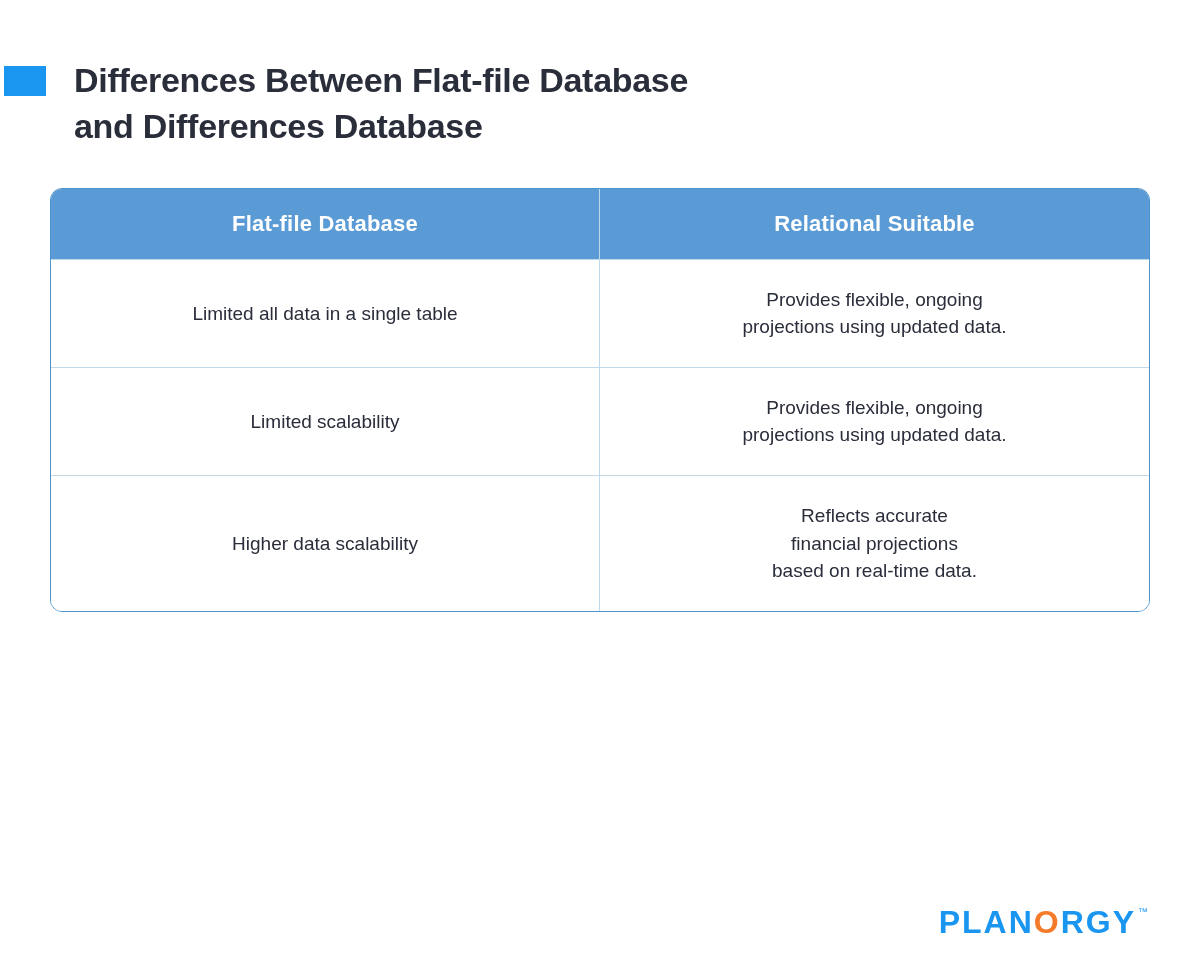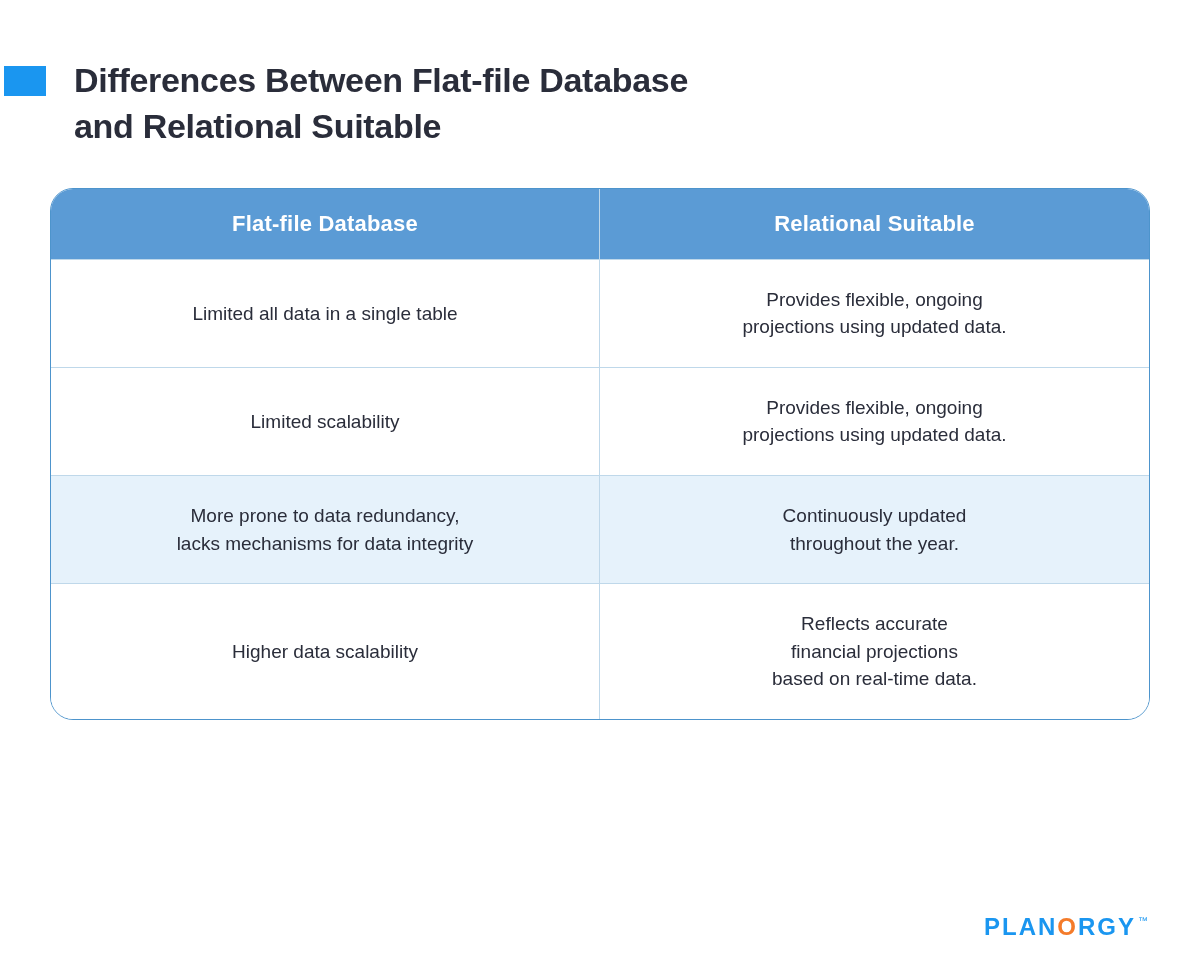--- a/index.html
+++ b/index.html
@@ -37,21 +37,21 @@
       letter-spacing: -0.3px;
     }
     .table-wrap {
       padding: 38px 50px 0 50px;
     }
     table.comp-table {
       width: 100%;
       border-collapse: separate;
       border-spacing: 0;
       border: 1px solid #4d94cc;
-      border-radius: 23px;
+      border-radius: 12px;
       overflow: hidden;
     }
     .comp-table th {
       background: #5b9bd5;
       color: #ffffff;
       font-weight: 600;
       font-size: 22px;
       padding: 22px 10px;
       text-align: center;
       width: 50%;
@@ -81,21 +81,21 @@
       background: #ffffff;
     }
     .logo {
       position: absolute;
       right: 52px;
       bottom: 38px;
       display: flex;
       align-items: flex-start;
     }
     .logo-text {
-      font-size: 24px;
+      font-size: 32px;
       font-weight: 600;
       letter-spacing: 2px;
       color: #1a96f0;
       font-family: Arial, sans-serif;
     }
     .logo-text .o {
       color: #f47b2a;
     }
     .logo-tm {
       font-size: 10px;
@@ -104,45 +104,41 @@
       margin-top: 2px;
     }
   </style>
 </head>
 <body>
 
 <div class="title-section">
   <div class="title-bar"></div>
   <h1 class="title-text">
     <span>Differences Between Flat-file Database</span><br>
-    <span>and Relational Suitable</span>
+    <span>and Differences Database</span>
   </h1>
 </div>
 
 <div class="table-wrap">
   <table class="comp-table">
     <thead>
       <tr>
         <th>Flat-file Database</th>
         <th>Relational Suitable</th>
       </tr>
     </thead>
     <tbody>
       <tr>
         <td>Limited all data in a single table</td>
         <td>Provides flexible, ongoing<br>projections using updated data.</td>
       </tr>
       <tr>
         <td>Limited scalability</td>
         <td>Provides flexible, ongoing<br>projections using updated data.</td>
       </tr>
-      <tr class="alt">
-        <td>More prone to data redundancy,<br>lacks mechanisms for data integrity</td>
-        <td>Continuously updated<br>throughout the year.</td>
-      </tr>
       <tr>
         <td>Higher data scalability</td>
         <td>Reflects accurate<br>financial projections<br>based on real-time data.</td>
       </tr>
     </tbody>
   </table>
 </div>
 
 <div class="logo">
   <span class="logo-text">

